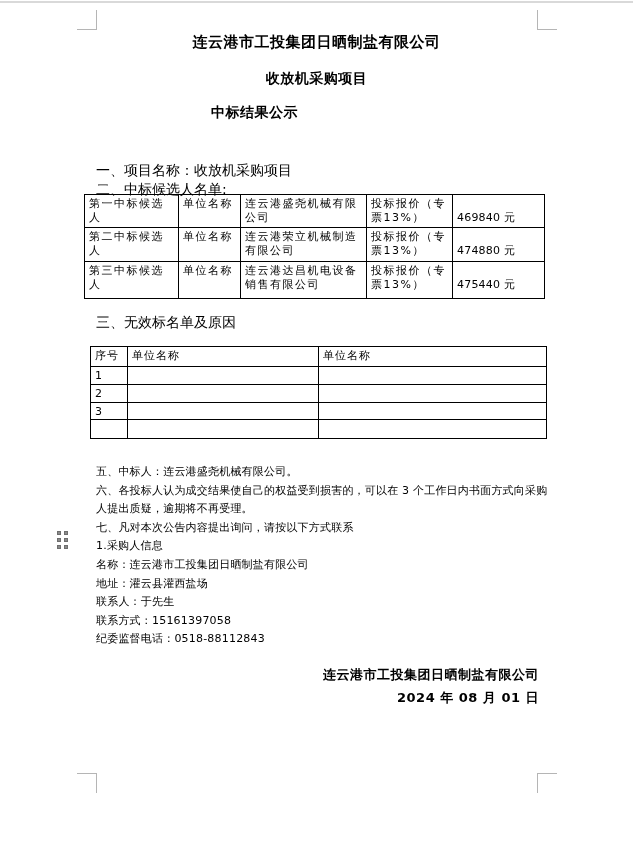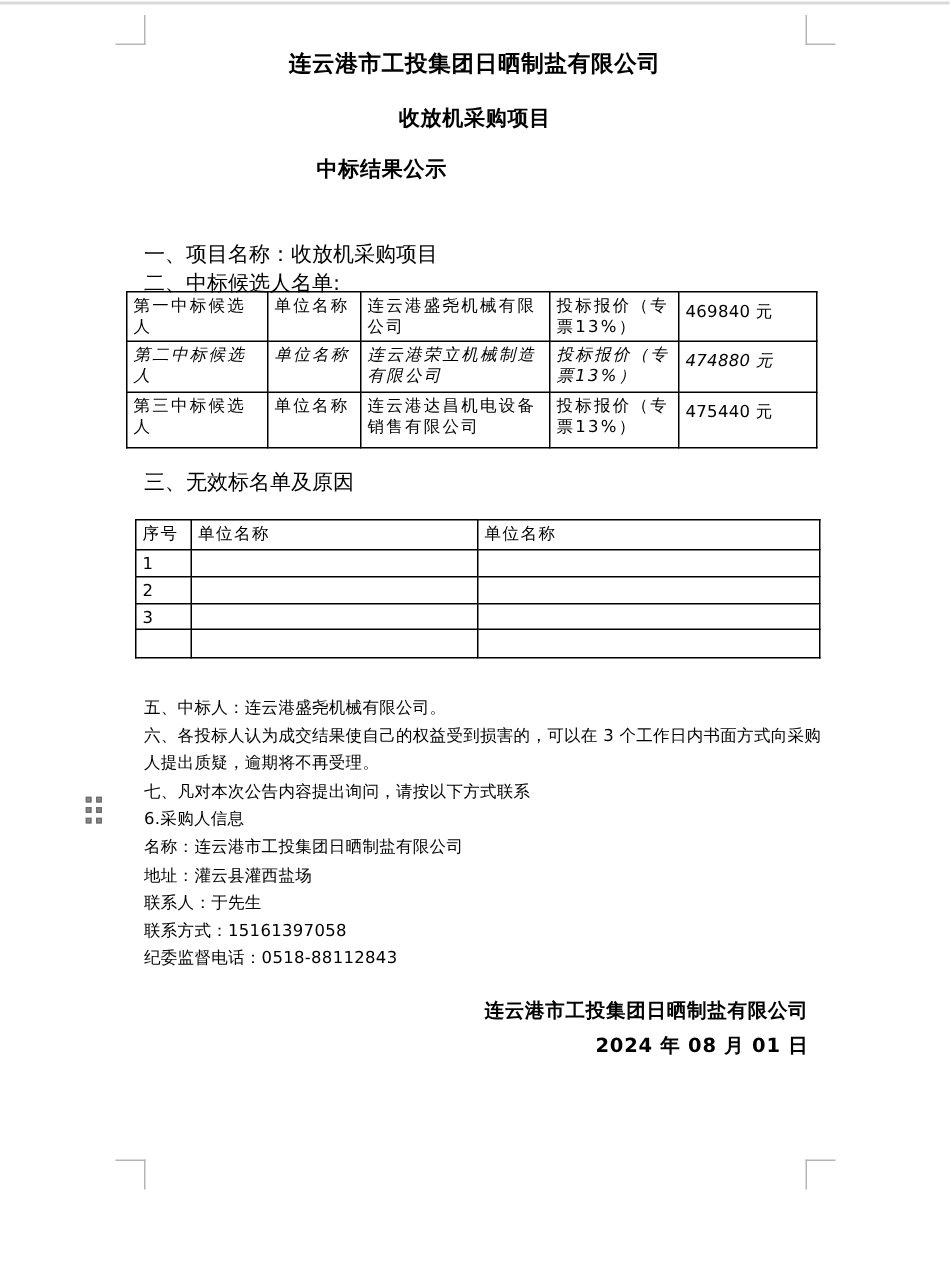--- a/index.html
+++ b/index.html
@@ -26,23 +26,23 @@
   .sec2{top:182px;}
   .sec3{top:315px;}
 
   table{border-collapse:collapse;table-layout:fixed;position:absolute;}
   td{border:1px solid #000;font-size:11px;vertical-align:top;
      padding:2px 4px 0 4px;letter-spacing:1.5px;line-height:14px;overflow:hidden;}
   td.num{letter-spacing:0.2px;}
 
   .t1{top:194px;left:84px;width:460px;}
   .t1 tr:nth-child(1){height:33px;}
-  .t1 tr:nth-child(2){height:34px;font-style:italic;}
+  .t1 tr:nth-child(2){height:34px;}
   .t1 tr:nth-child(3){height:37px;}
-  .t1 td.num{padding-top:6px;}
+  .t1 td.num{padding-top:16px;}
 
   .t2{top:346px;left:90px;width:456px;}
   .t2 tr:nth-child(1){height:20px;}
   .t2 tr:nth-child(2){height:18px;}
   .t2 tr:nth-child(3){height:18px;}
   .t2 tr:nth-child(4){height:15px;}
   .t2 tr:nth-child(5){height:19px;}
   .t2 td{letter-spacing:1px;}
 
   .paras{position:absolute;top:463px;left:96px;width:452px;}
@@ -139,21 +139,21 @@
         <td></td>
         <td></td>
       </tr>
     </tbody>
   </table>
 
   <div class="paras">
     <p>五、中标人：连云港盛尧机械有限公司。</p>
     <p>六、各投标人认为成交结果使自己的权益受到损害的，可以在 3 个工作日内书面方式向采购人提出质疑，逾期将不再受理。</p>
     <p>七、凡对本次公告内容提出询问，请按以下方式联系</p>
-    <p>6.采购人信息</p>
+    <p>1.采购人信息</p>
     <p>名称：连云港市工投集团日晒制盐有限公司</p>
     <p>地址：灌云县灌西盐场</p>
     <p>联系人：于先生</p>
     <p>联系方式：15161397058</p>
     <p>纪委监督电话：0518-88112843</p>
   </div>
 
   <div class="dots">
     <span></span>
       <span></span>

